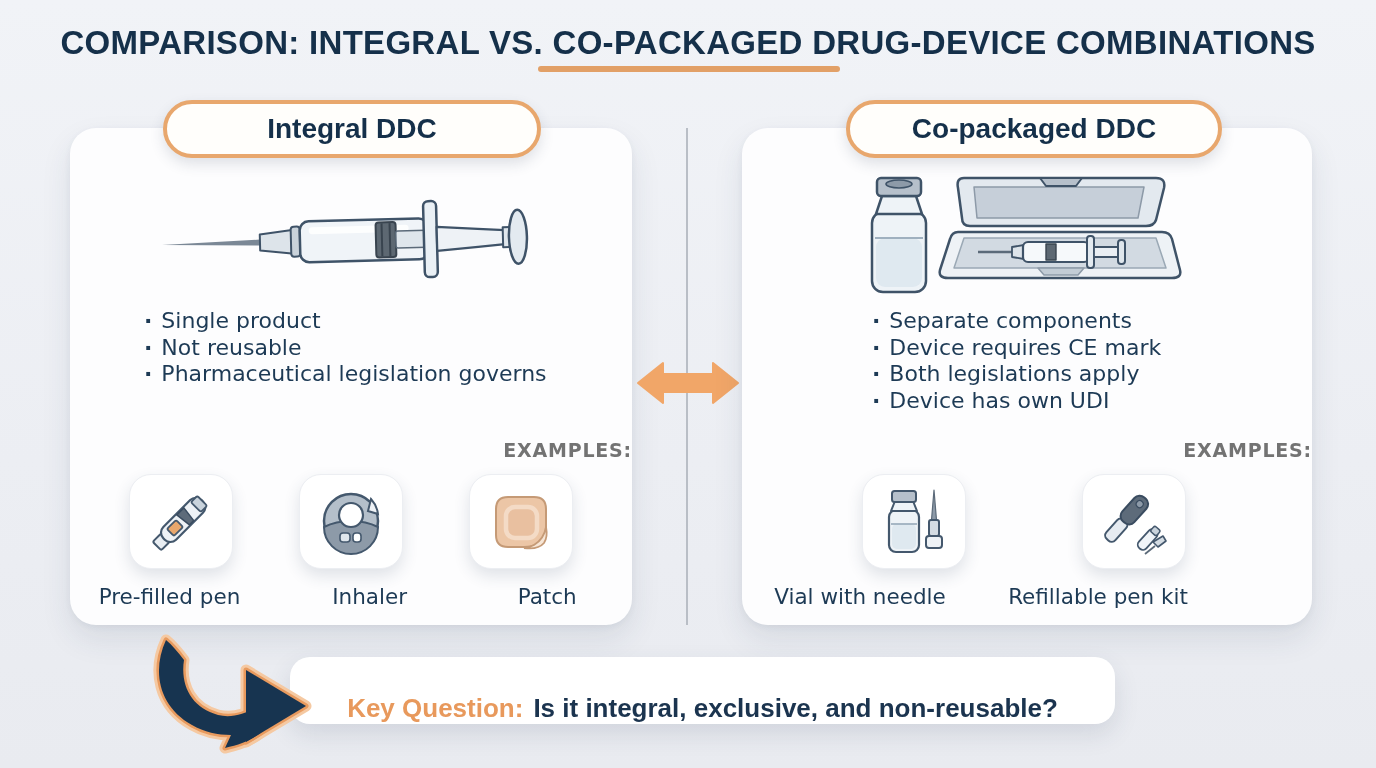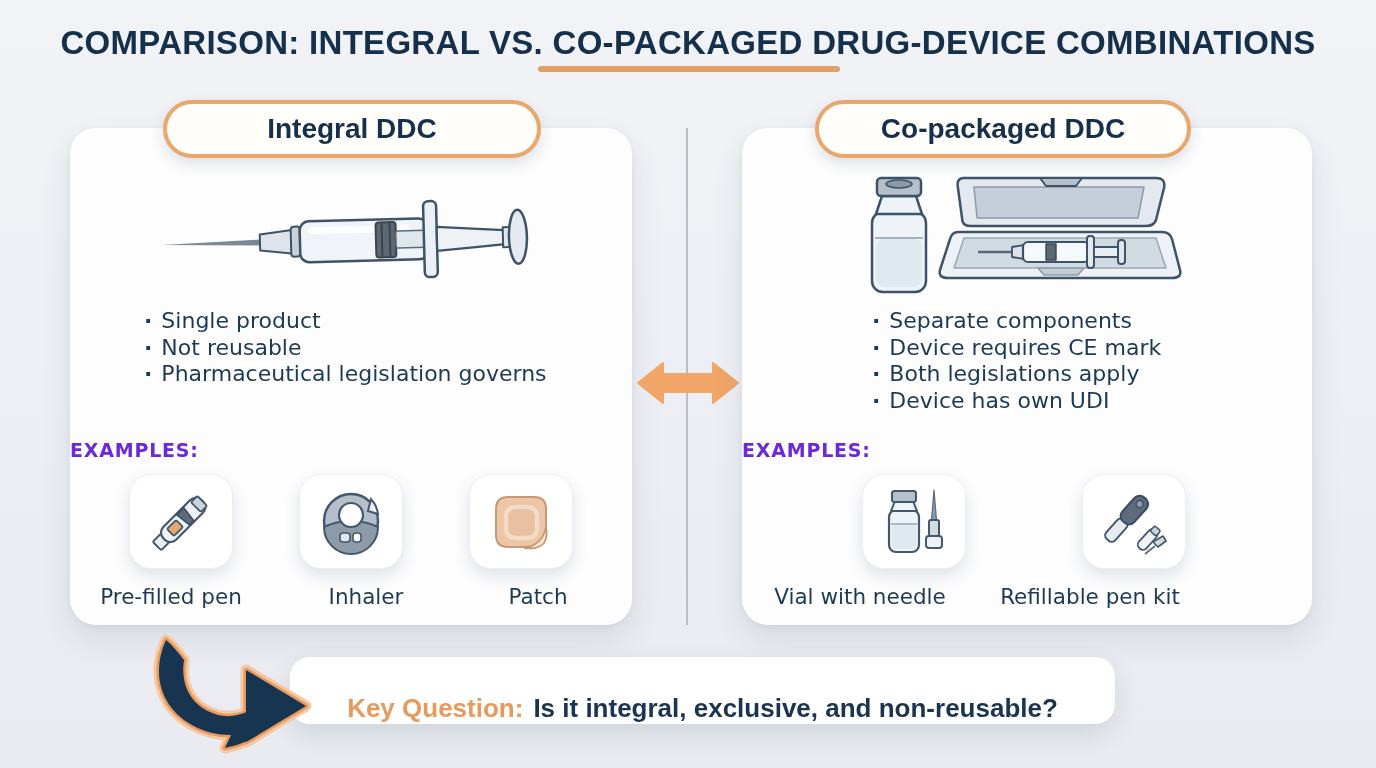--- a/index.html
+++ b/index.html
@@ -36,52 +36,52 @@
   .pill {
     position:absolute; top:100px; height:58px;
     background:#fffefb; border:4px solid #e8a76d; border-radius:34px;
     display:flex; align-items:center; justify-content:center;
     font-family:"Liberation Sans",sans-serif;
     font-weight:700; font-size:28px; color:#15304a;
     box-shadow:0 6px 14px rgba(44,62,90,.15);
     z-index:5;
   }
   .pill.left  { left:163px; width:378px; }
-  .pill.right { left:815px; width:376px;text-align:center; }
+  .pill.right { left:846px; width:376px;text-align:center; }
 
   
   .illustration { position:absolute; }
   .illu-left  { left:160px; top:188px; }
   .illu-right { left:860px; top:172px; }
 
   .bullets {
     position:absolute; top:308px; list-style:none;
     font-size:22px; color:#1d3a55; line-height:26.5px; font-weight:500;
   }
   .bullets.left  { left:144px; width:480px; }
   .bullets.right { left:872px; width:430px; }
   .bullets li::before { content:"·"; font-weight:700; margin-right:9px; }
 
   .examples-heading {
-    position:absolute; top:439px; text-align:left;
-    font-weight:700; font-size:19px; letter-spacing:.8px; color:#6d28d9;
+    position:absolute; top:439px; text-align:right;
+    font-weight:700; font-size:19px; letter-spacing:.8px; color:#737373;
   }
   .examples-heading.left  { left:70px;  width:562px; }
   .examples-heading.right { left:742px; width:570px; }
 
   .tiles { position:absolute; top:474px; display:flex; }
   .tiles.left  { left:129px; gap:66px; }
   .tiles.right { left:862px; gap:116px; }
   .tile {
     width:104px; height:95px; background:#fff;
     border:1px solid #eceef2; border-radius:22px;
     box-shadow:0 7px 16px rgba(44,62,90,.14);
     display:flex; align-items:center; justify-content:center;
   }
-  .tile-labels { position:absolute; top:584px; display:flex; }
+  .tile-labels { position:absolute; top:584px; display:flex;gap:8px; }
   .tile-labels.left  { left:70px;  width:562px; }
   .tile-labels.right { left:742px; width:570px; }
   .tile-label {
     font-size:21.5px; color:#1d3a55; text-align:center; font-weight:500;
   }
   .tile-labels.left .tile-label  { width:172px; }
   .tile-labels.left .tile-label:first-child { width:218px; margin-left:-8px; }
   .tile-labels.right .tile-label { width:220px;margin-left:8px; }
   .tile-labels.right .tile-label:last-child { margin-left:0px; width:240px; }
 

